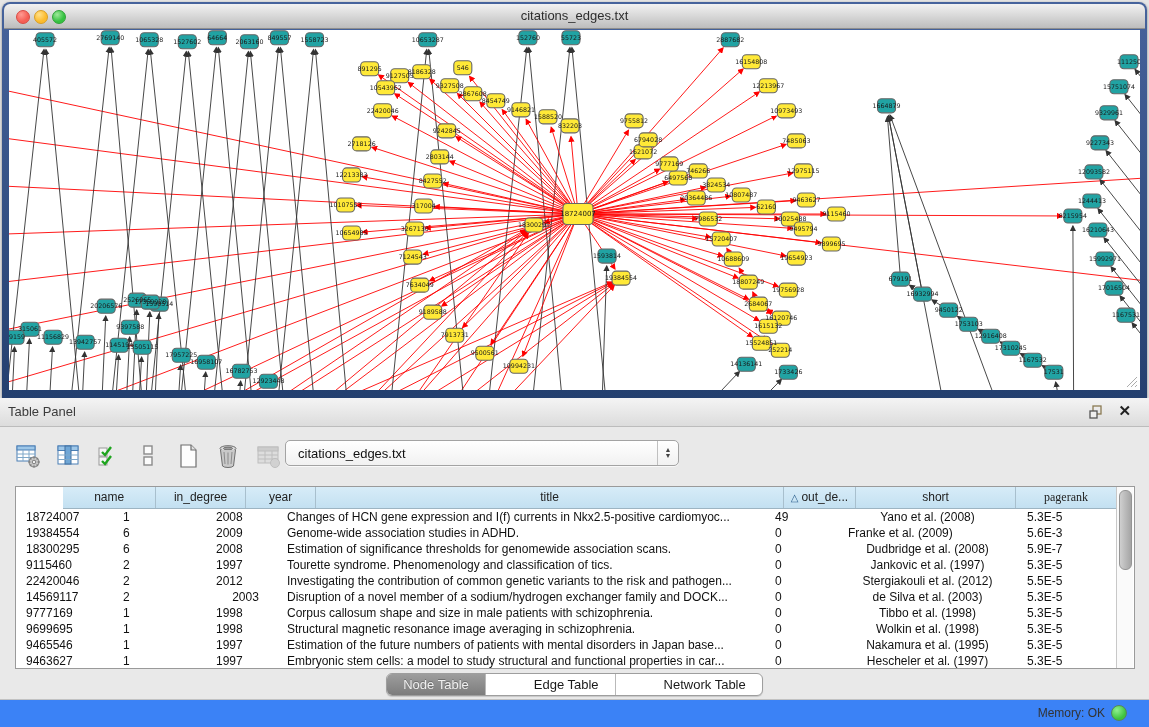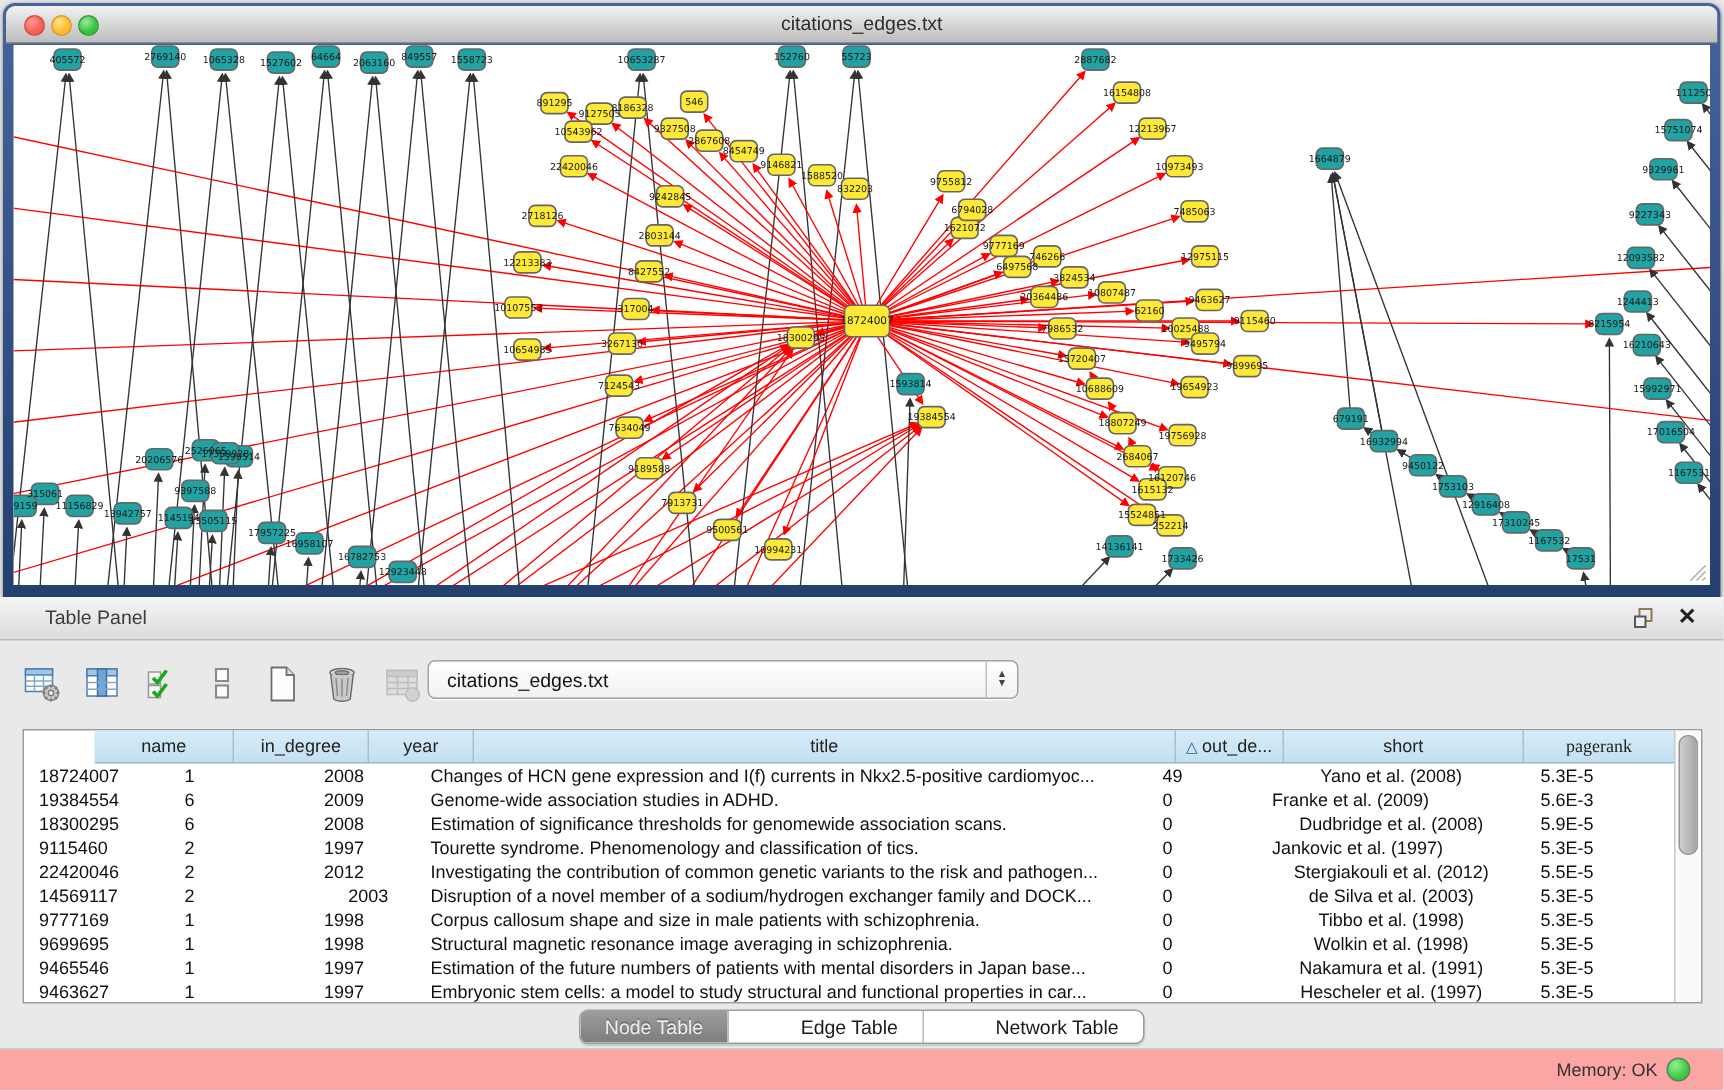--- a/index.html
+++ b/index.html
@@ -19,21 +19,21 @@
   .tl.grn{left:48px;background:radial-gradient(circle at 35% 30%,#9fe89a,#35c241 60%);border:1px solid #2fa237;}
   .win-title{position:absolute;left:0;right:0;top:4px;text-align:center;font-size:13px;color:#2d2d2d;}
   .graph-canvas{position:absolute;left:7px;right:7px;top:28px;bottom:8px;background:#ffffff;overflow:hidden;}
   .graph-canvas svg{display:block;}
   .resize-grip{position:absolute;right:2px;bottom:2px;width:14px;height:14px;opacity:.7;}
 
   
   .panel{position:absolute;left:0;top:398px;width:1149px;height:302px;background:#e9e9e9;}
   .panel-header{height:28px;background:linear-gradient(#f4f4f4,#dcdcdc);border-bottom:1px solid #bcbcbc;
     position:relative;}
-  .panel-title{position:absolute;left:30px;top:6px;font-size:13px;color:#3c3c3c;}
+  .panel-title{position:absolute;left:8px;top:6px;font-size:13px;color:#3c3c3c;}
   .float-icon{position:absolute;right:46px;top:7px;width:14px;height:14px;}
   .close-icon{position:absolute;right:18px;top:4px;font-size:15px;font-weight:bold;color:#222;cursor:default;}
 
   
   .toolbar{position:absolute;left:14px;top:40px;height:36px;display:flex;align-items:center;gap:12px;}
   .tb-icon{width:28px;height:28px;display:flex;align-items:center;justify-content:center;}
   .fx{font-family:"DejaVu Serif",serif;font-style:italic;font-size:15px;color:#1a1a1a;}
   .dropdown{position:absolute;left:285px;top:42px;width:392px;height:24px;background:linear-gradient(#ffffff,#f1f1f1);
     border:1px solid #a3a3a3;border-radius:5px;box-shadow:0 1px 0 rgba(255,255,255,.7);display:flex;align-items:center;}
   .dropdown .dd-label{flex:1;padding-left:12px;font-size:13px;color:#111;}
@@ -57,21 +57,21 @@
 
   
   .tabs{position:absolute;left:0;right:0;top:275px;display:flex;justify-content:center;}
   .seg{display:inline-flex;border:1px solid #9e9e9e;border-radius:6px;overflow:hidden;background:#fff;
     box-shadow:0 1px 1px rgba(0,0,0,.15);gap:32px;}
   .seg .tab{padding:3px 16px;font-size:13px;color:#1a1a1a;border-right:1px solid #b9b9b9;}
   .seg .tab:last-child{border-right:none;}
   .seg .tab.active{background:linear-gradient(#9d9d9d,#7d7d7d);color:#efefef;text-shadow:0 -1px 0 rgba(0,0,0,.25);}
 
   
-  .statusbar{position:absolute;left:0;bottom:0;width:1149px;height:27px;background:#fca5a5;border-top:1px solid #c2c2c2;}
+  .statusbar{position:absolute;left:0;bottom:0;width:1149px;height:27px;background:#3b82f6;border-top:1px solid #c2c2c2;}
   .mem{position:absolute;right:44px;top:6px;font-size:12px;color:#333;}
   .mem-dot{position:absolute;right:22px;top:5px;width:14px;height:14px;border-radius:50%;
     background:radial-gradient(circle at 35% 30%,#8ff08f,#3ec43e 65%);border:1px solid #57855a;}
 </style>
 </head>
 <body>
 
 <div class="graph-window">
   <div class="titlebar">
     <span class="tl red"></span>
@@ -584,29 +584,29 @@
             <div class="td" style="width: 167px; ">Franke et al. (2009)</div>
             <div class="td" style="width: 105px; text-align: left; padding-left: 16px;">5.6E-3</div>
           </div>
           <div class="trow">
             <div class="td" style="width: 97px; text-align: left; padding-left: 10px;">18300295</div>
             <div class="td" style="width: 93px; text-align: left; padding-left: 10px;">6</div>
             <div class="td" style="width: 73px; text-align: left; padding-left: 10px;">2008</div>
             <div class="td" style="width: 490px; text-align: left; padding-left: 8px;">Estimation of significance thresholds for genomewide association scans.</div>
             <div class="td" style="width: 75px; text-align: left; padding-left: 6px;">0</div>
             <div class="td" style="width: 167px; text-align: center;">Dudbridge et al. (2008)</div>
-            <div class="td" style="width: 105px; text-align: left; padding-left: 16px;">5.9E-5</div>
+            <div class="td" style="width: 105px; text-align: left; padding-left: 16px;">5.9E-7</div>
           </div>
           <div class="trow">
             <div class="td" style="width: 97px; text-align: left; padding-left: 10px;">9115460</div>
             <div class="td" style="width: 93px; text-align: left; padding-left: 10px;">2</div>
             <div class="td" style="width: 73px; text-align: left; padding-left: 10px;">1997</div>
             <div class="td" style="width: 490px; text-align: left; padding-left: 8px;">Tourette syndrome. Phenomenology and classification of tics.</div>
             <div class="td" style="width: 75px; text-align: left; padding-left: 6px;">0</div>
-            <div class="td" style="width: 167px; ">Jankovic et al. (1997)</div>
+            <div class="td" style="width: 167px; text-align: center;">Jankovic et al. (1997)</div>
             <div class="td" style="width: 105px; text-align: left; padding-left: 16px;">5.3E-5</div>
           </div>
           <div class="trow">
             <div class="td" style="width: 97px; text-align: left; padding-left: 10px;">22420046</div>
             <div class="td" style="width: 93px; text-align: left; padding-left: 10px;">2</div>
             <div class="td" style="width: 73px; text-align: left; padding-left: 10px;">2012</div>
             <div class="td" style="width: 490px; text-align: left; padding-left: 8px;">Investigating the contribution of common genetic variants to the risk and pathogen...</div>
             <div class="td" style="width: 75px; text-align: left; padding-left: 6px;">0</div>
             <div class="td" style="width: 167px; text-align: center;">Stergiakouli et al. (2012)</div>
             <div class="td" style="width: 105px; text-align: left; padding-left: 16px;">5.5E-5</div>
@@ -637,21 +637,21 @@
             <div class="td" style="width: 75px; text-align: left; padding-left: 6px;">0</div>
             <div class="td" style="width: 167px; text-align: center;">Wolkin et al. (1998)</div>
             <div class="td" style="width: 105px; text-align: left; padding-left: 16px;">5.3E-5</div>
           </div>
           <div class="trow">
             <div class="td" style="width: 97px; text-align: left; padding-left: 10px;">9465546</div>
             <div class="td" style="width: 93px; text-align: left; padding-left: 10px;">1</div>
             <div class="td" style="width: 73px; text-align: left; padding-left: 10px;">1997</div>
             <div class="td" style="width: 490px; text-align: left; padding-left: 8px;">Estimation of the future numbers of patients with mental disorders in Japan base...</div>
             <div class="td" style="width: 75px; text-align: left; padding-left: 6px;">0</div>
-            <div class="td" style="width: 167px; text-align: center;">Nakamura et al. (1991)</div>
+            <div class="td" style="width: 167px; text-align: center;">Nakamura et al. (1995)</div>
             <div class="td" style="width: 105px; text-align: left; padding-left: 16px;">5.3E-5</div>
           </div>
           <div class="trow">
             <div class="td" style="width: 97px; text-align: left; padding-left: 10px;">9463627</div>
             <div class="td" style="width: 93px; text-align: left; padding-left: 10px;">1</div>
             <div class="td" style="width: 73px; text-align: left; padding-left: 10px;">1997</div>
             <div class="td" style="width: 490px; text-align: left; padding-left: 8px;">Embryonic stem cells: a model to study structural and functional properties in car...</div>
             <div class="td" style="width: 75px; text-align: left; padding-left: 6px;">0</div>
             <div class="td" style="width: 167px; text-align: center;">Hescheler et al. (1997)</div>
             <div class="td" style="width: 105px; text-align: left; padding-left: 16px;">5.3E-5</div>

